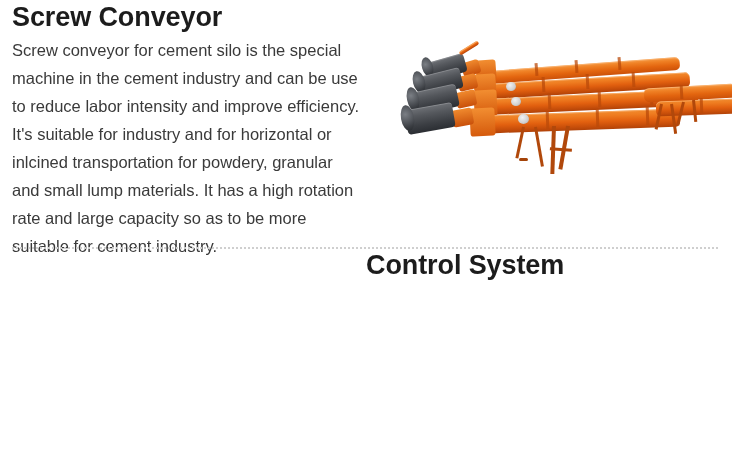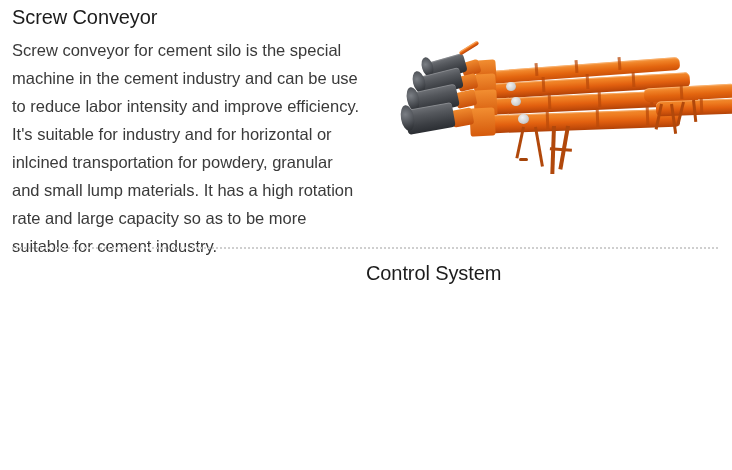--- a/index.html
+++ b/index.html
@@ -22,22 +22,22 @@
     position: absolute;
     left: 0; top: 0;
     width: 732px; height: 248px;
   }
   .text-col-left {
     position: absolute;
     left: 12px; top: 4px;
     width: 348px;
   }
   .heading {
-    font-size: 20px;
-    font-weight: normal;
+    font-size: 27px;
+    font-weight: bold;
     color: #1c1c1c;
     letter-spacing: -0.1px;
     margin: 0 0 6px 0;
     line-height: 26px;
   }
   .body-text {
     font-size: 16.5px;
     line-height: 28px;
     color: #3a3a3a;
     margin: 0;
@@ -53,21 +53,21 @@
   }
 
   
   .section-two {
     position: absolute;
     left: 0; top: 252px;
     width: 732px; height: 218px;
   }
   .text-col-right {
     position: absolute;
-    left: 366px; top: 8px;
+    left: 366px; top: 0;
     width: 350px;
   }
 
   
   .img-conveyor {
     position: absolute;
     left: 370px; top: 30px;
     width: 362px; height: 200px;
     overflow: hidden;
     background: #ffffff;

